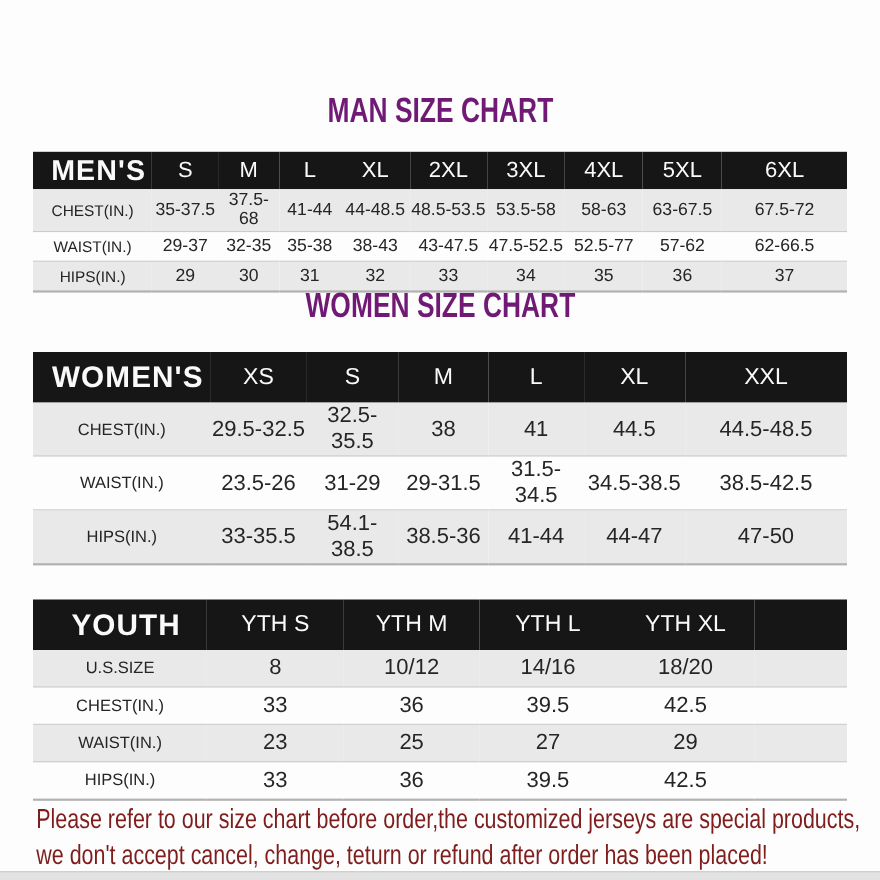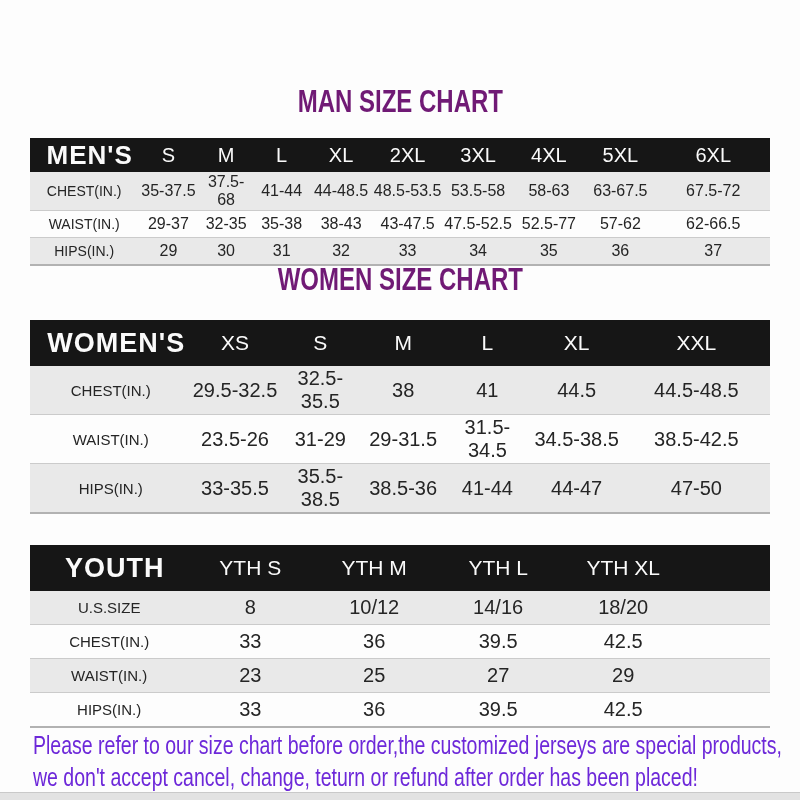--- a/index.html
+++ b/index.html
@@ -165,21 +165,21 @@
           <td>23.5-26</td>
           <td>31-29</td>
           <td>29-31.5</td>
           <td>31.5-34.5</td>
           <td>34.5-38.5</td>
           <td>38.5-42.5</td>
         </tr>
         <tr>
           <td class="row-label">HIPS(IN.)</td>
           <td>33-35.5</td>
-          <td>35.5-38.5</td>
+          <td>54.1-38.5</td>
           <td>38.5-36</td>
           <td>41-44</td>
           <td>44-47</td>
           <td>47-50</td>
         </tr>
       </tbody>
     </table>
 
   <table class="chart-table table-youth">
       <thead>
@@ -221,20 +221,20 @@
           <td class="row-label">HIPS(IN.)</td>
           <td>33</td>
           <td>36</td>
           <td>39.5</td>
           <td>42.5</td>
           <td></td>
         </tr>
       </tbody>
     </table>
 
-  <div class="footer-note" style="color: #6d28d9;">
+  <div class="footer-note" style="color: #7f1d1d;">
     <div class="note-line">Please refer to our size chart before order,the customized jerseys are special products,</div>
     <div class="note-line">we don't accept cancel, change, teturn or refund after order has been placed!</div>
   </div>
 
   <div class="bottom-strip"></div>
 
 </div>
 
 </body></html>

